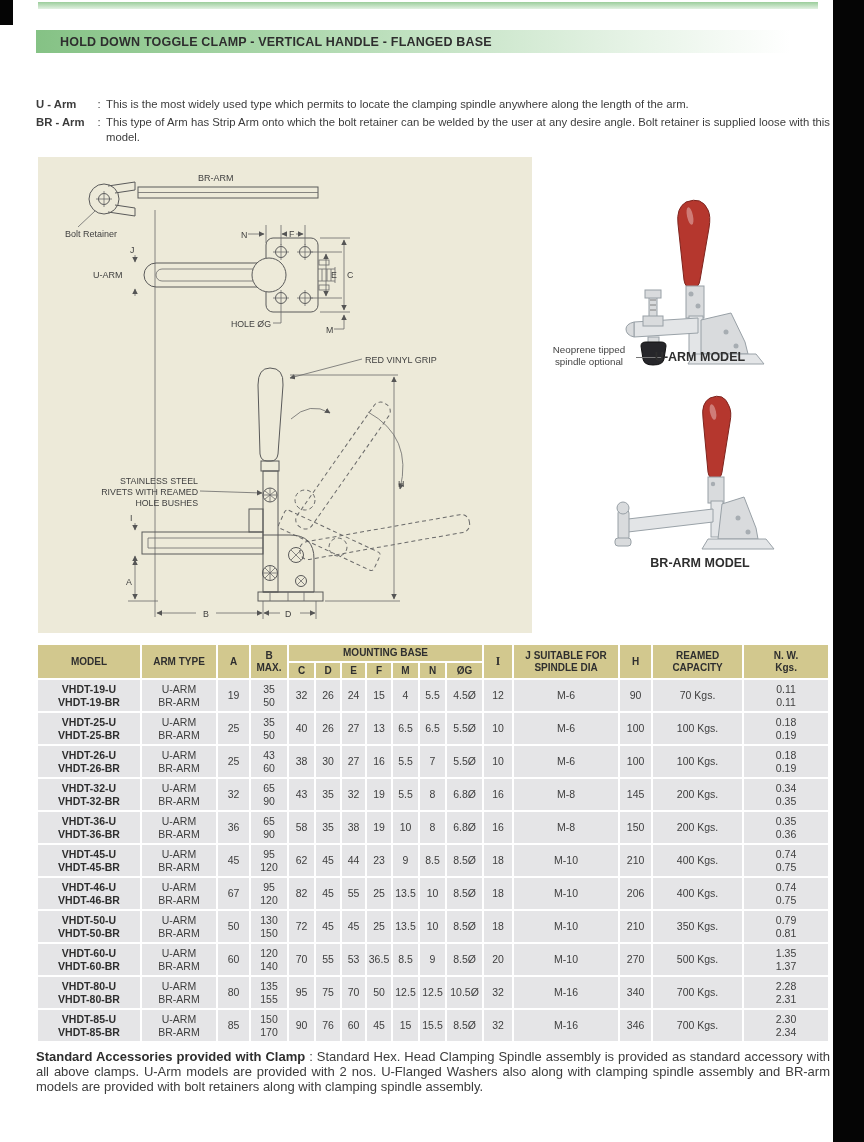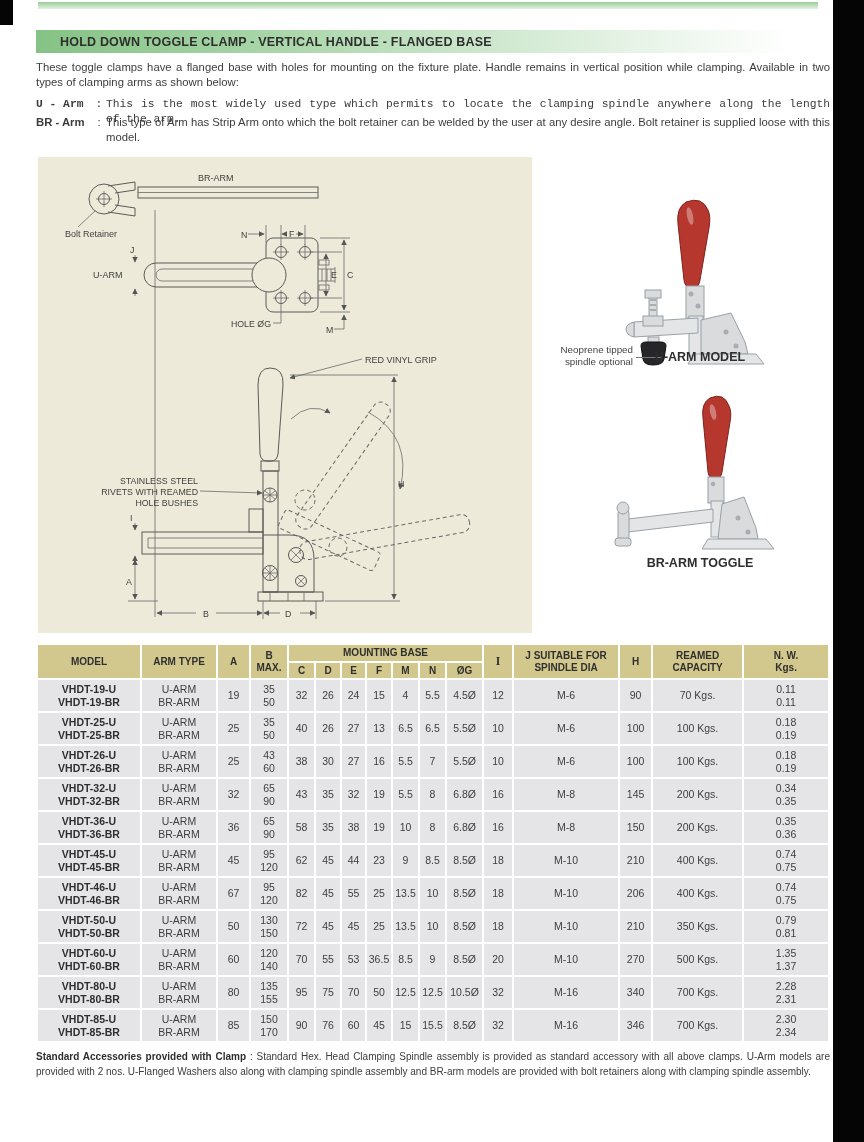--- a/index.html
+++ b/index.html
@@ -20,53 +20,52 @@
   .armrow .txt{flex:1;text-align:justify;}
   .diagram{position:absolute;left:38px;top:157px;width:494px;height:476px;background:#edead9;}
   .diagram svg{position:absolute;left:0;top:0;}
   .ln{fill:none;stroke:#5a5a5a;stroke-width:1;}
   .thin{fill:none;stroke:#6a6a6a;stroke-width:.8;}
   .dash{fill:none;stroke:#6a6a6a;stroke-width:1;stroke-dasharray:4 3;}
   .fillbg{fill:#edead9;stroke:#5a5a5a;stroke-width:1;}
   .dlab{font-size:9px;fill:#3f3f3f;}
   .dim{font-size:8.8px;fill:#3f3f3f;}
   .note{position:absolute;left:545px;top:344px;width:88px;font-size:9.8px;line-height:12px;
-        text-align:right;color:#444;}
+        text-align:center;color:#444;}
   .leader{position:absolute;left:636px;top:357px;width:26px;height:1px;background:#777;}
   .caption{position:absolute;width:180px;text-align:center;font-weight:bold;font-size:12.5px;color:#2e2e2e;}
   .photo{position:absolute;}
   .metal{fill:#d9dbdd;stroke:#98a0a6;stroke-width:1;}
   .metal2{fill:#e3e5e7;stroke:#9aa2a8;stroke-width:1;}
   .grip{fill:#b5372e;stroke:#7e241e;stroke-width:1;}
   .dark{fill:#26262a;stroke:#111;stroke-width:1;}
   .spec{position:absolute;left:36px;top:643px;}
   table{border-collapse:collapse;table-layout:fixed;width:792px;}
   th,td{border:2px solid #fff;text-align:center;vertical-align:middle;overflow:hidden;}
   thead th{background:#d2c88e;font-size:10px;color:#2f2f2f;padding:2px 1px;line-height:11.5px;font-weight:bold;}
   tbody td{background:#e5e5e7;font-size:10.5px;color:#3e3e3e;padding:2.5px 1px;line-height:13px;}
   tbody td.bold{font-weight:bold;color:#2e2e2e;}
   .serif-i{font-family:"Liberation Serif",serif;font-size:11.5px;}
-  .fpar{position:absolute;left:36px;width:794px;font-size:10px;line-height:14.8px;text-align:justify;}
+  .fpar{position:absolute;left:36px;width:794px;font-size:13px;line-height:14.8px;text-align:justify;}
   .fpar b{color:#2e2e2e;}
 </style>
 </head>
 <body>
 
 <div class="page">
   <div class="scan-topleft"></div>
   <div class="scan-right"></div>
   <div class="topbar"></div>
 
   <div class="titlebar">
     <span class="t">HOLD DOWN TOGGLE CLAMP - VERTICAL HANDLE - FLANGED BASE</span>
   </div>
 
-  <div class="intro">These toggle clamps have a flanged base with holes for mounting on the fixture plate. Handle remains in vertical position while clamping. Available in two types of clamping arms as shown below:</div>
-
-  <div class="armrow" style="top:97px;font-family:Liberation Mono, monospace;">
+
+  <div class="armrow" style="top:97px;">
     <span class="lbl">U - Arm</span>
     <span class="sep">:</span>
     <span class="txt">This is the most widely used type which permits to locate the clamping spindle anywhere along the length of the arm.</span>
   </div>
   <div class="armrow" style="top:115px;">
     <span class="lbl">BR - Arm</span>
     <span class="sep">:</span>
     <span class="txt">This type of Arm has Strip Arm onto which the bolt retainer can be welded by the user at any desire angle. Bolt retainer is supplied loose with this model.</span>
   </div>
 
@@ -251,21 +250,21 @@
     <rect class="metal2" x="113" y="109" width="12" height="36"></rect>
     <polygon class="metal" points="124,112 146,105 158,136 160,147 120,147"></polygon>
     <polygon class="metal2" points="110,147 168,147 176,157 104,157"></polygon>
     <circle cx="140" cy="126" r="2.5" fill="#a7adb2"></circle>
     <circle cx="150" cy="140" r="2.5" fill="#a7adb2"></circle>
     <polygon class="metal2" points="30,127 115,117 115,130 30,140"></polygon>
     <rect class="metal" x="20" y="118" width="11" height="30" rx="3"></rect>
     <circle class="metal" cx="25" cy="116" r="6"></circle>
     <rect class="metal" x="17" y="146" width="16" height="8" rx="3"></rect>
   </svg>
-  <div class="caption" style="left:610px;top:556px;">BR-ARM TOGGLE</div>
+  <div class="caption" style="left:610px;top:556px;">BR-ARM MODEL</div>
 
   <div class="spec">
     <table>
       <colgroup>
         <col style="width:104px">
           <col style="width:76px">
           <col style="width:33px">
           <col style="width:38px">
         <col style="width:27px">
           <col style="width:26px">

